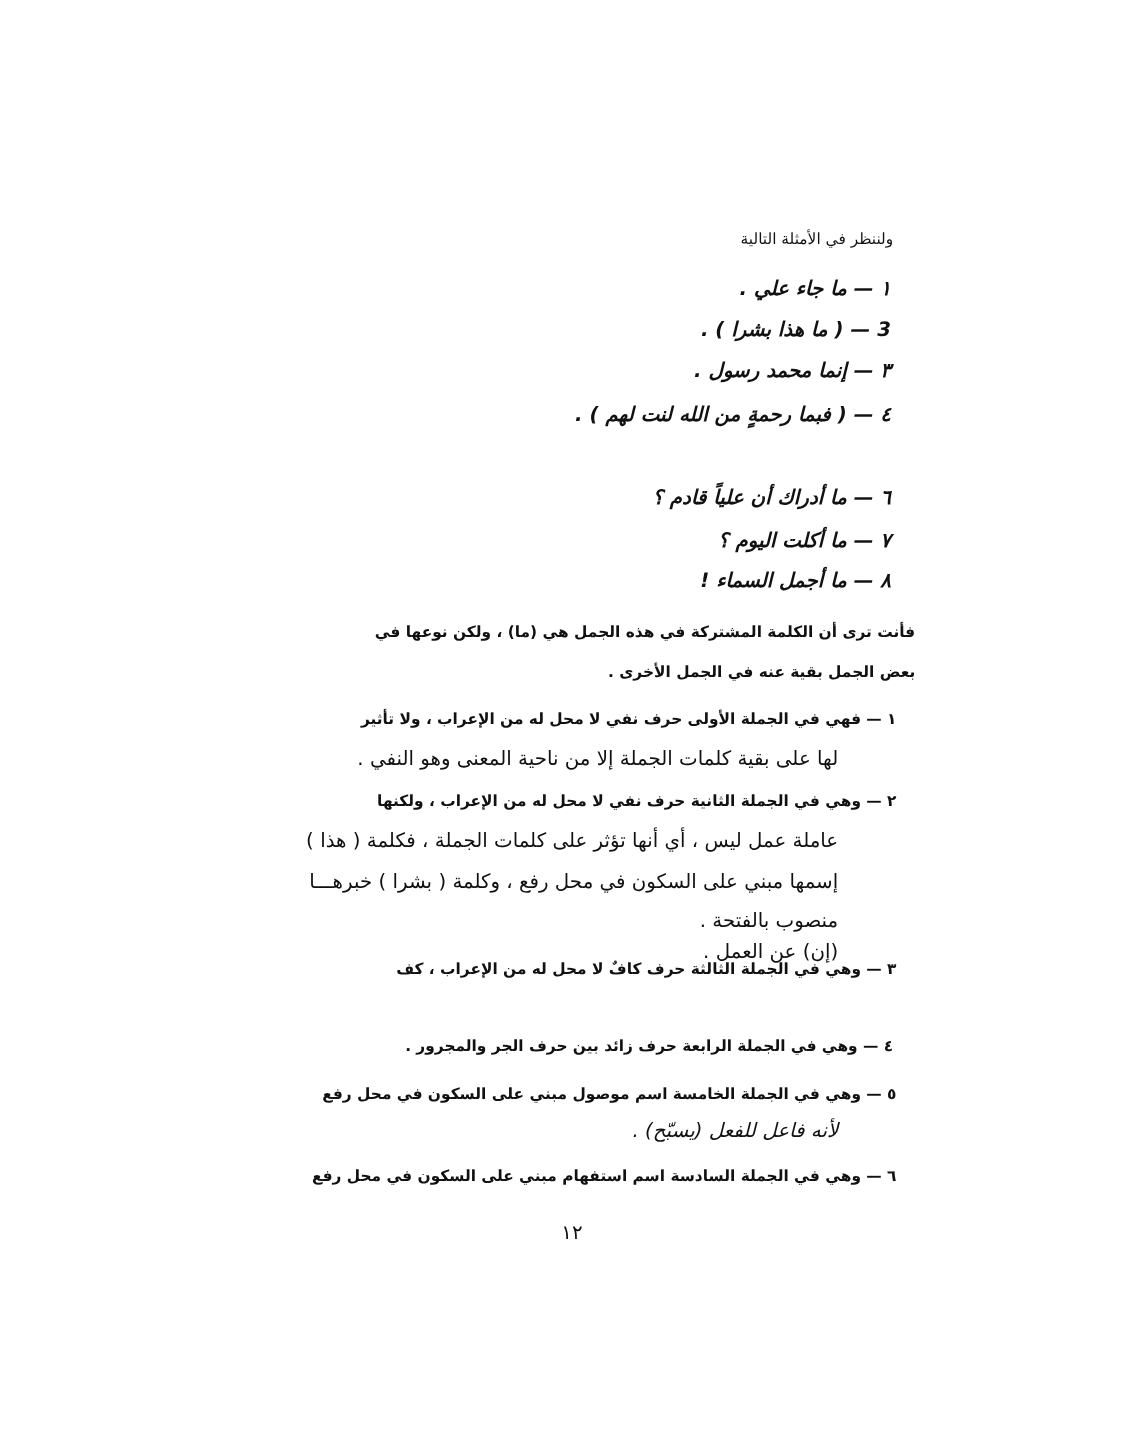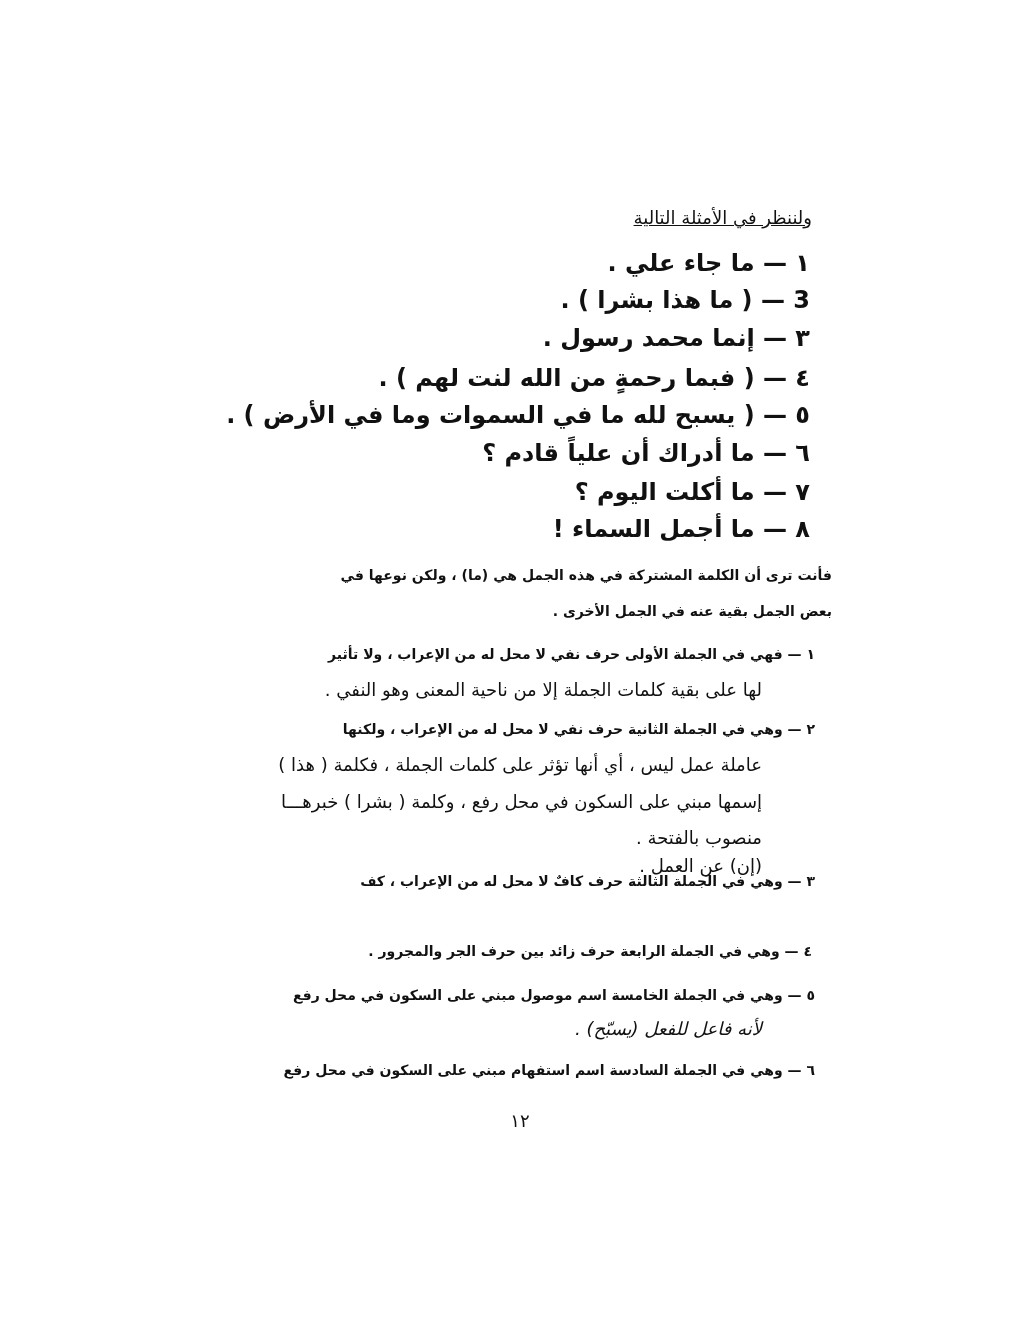--- a/index.html
+++ b/index.html
@@ -21,22 +21,22 @@
       width: 1020px; height: 1320px;
     }
     .line {
       position: absolute;
       white-space: nowrap;
       direction: rtl;
       font-size: 19px;
       line-height: 26px;
       font-weight: normal;
     }
-    .intro { font-size: 18px; text-decoration: underline; }
-    .example { font-size: 24px; font-weight: bold; }
+    .intro { font-size: 14px; }
+    .example { font-size: 18px; font-weight: bold; font-style: italic; }
     .para { font-size: 14px; font-weight: bold; }
     .expl { font-size: 18px; }
     .page-number {
       position: absolute;
       left: 500px;
       top: 1110px;
       width: 40px;
       text-align: center;
       font-size: 18px;
       direction: rtl;
@@ -46,21 +46,20 @@
 <body>
 
 <div class="page">
 
   <div class="line intro" style="right:208px; top:205px;">ولننظر في الأمثلة التالية</div>
 
   <div class="line example" style="right:210px; top:250px;">١ — ما جاء علي .</div>
   <div class="line example" style="right:210px; top:287px;">3 — ( ما هذا بشرا ) .</div>
   <div class="line example" style="right:210px; top:325px;">٣ — إنما محمد رسول .</div>
   <div class="line example" style="right:210px; top:365px;">٤ — ( فبما رحمةٍ من الله لنت لهم ) .</div>
-  <div class="line example" style="right:210px; top:402px;">٥ — ( يسبح لله ما في السموات وما في الأرض ) .</div>
   <div class="line example" style="right:210px; top:440px;">٦ — ما أدراك أن علياً قادم ؟</div>
   <div class="line example" style="right:210px; top:479px;">٧ — ما أكلت اليوم ؟</div>
   <div class="line example" style="right:210px; top:516px;">٨ — ما أجمل السماء !</div>
 
   <div class="line para" style="right:188px; top:562px; width:640px;">فأنت ترى أن الكلمة المشتركة في هذه الجمل هي (ما) ، ولكن نوعها في</div>
   <div class="line para" style="right:188px; top:598px;">بعض الجمل بقية عنه في الجمل الأخرى .</div>
 
   <div class="line para" style="right:205px; top:641px; width:620px;">١ — فهي في الجملة الأولى حرف نفي لا محل له من الإعراب ، ولا تأثير</div>
   <div class="line expl" style="right:258px; top:677px;">لها على بقية كلمات الجملة إلا من ناحية المعنى وهو النفي .</div>
 

